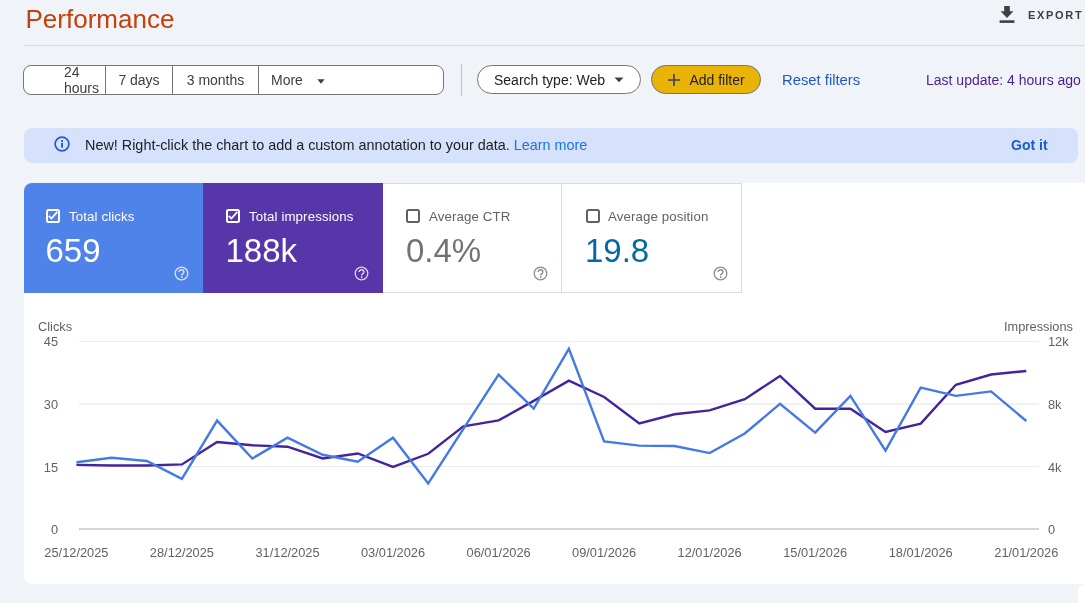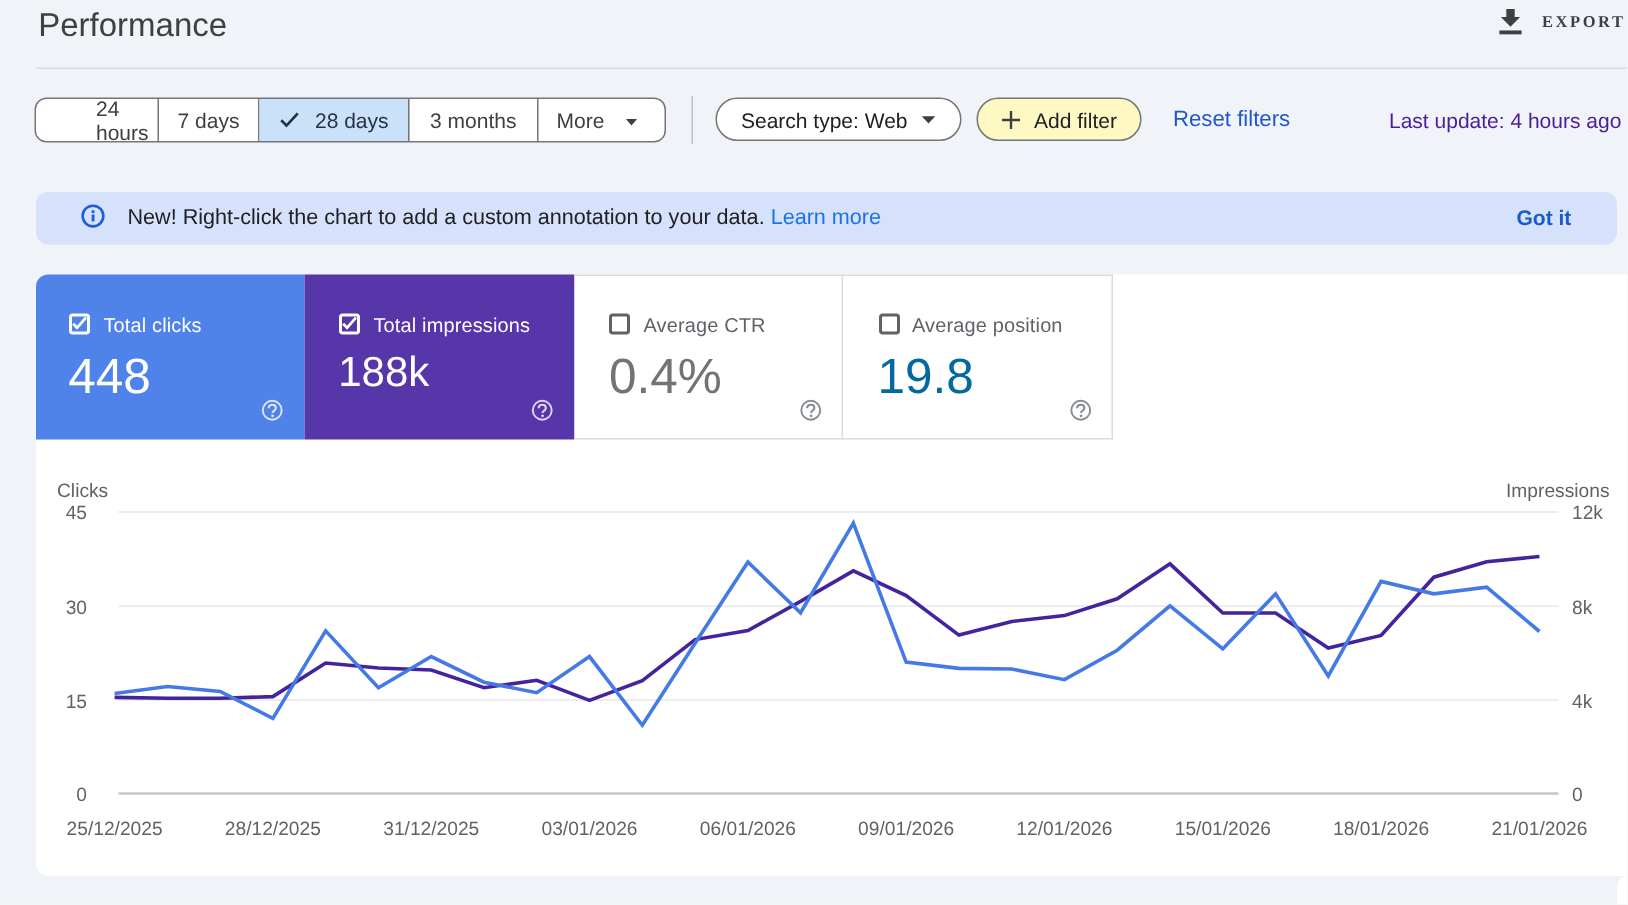--- a/index.html
+++ b/index.html
@@ -1,49 +1,45 @@
 <!DOCTYPE html>
 <html><head><meta charset="utf-8"><style>
 * { margin:0; padding:0; box-sizing:border-box; -webkit-font-smoothing:antialiased; }
 html,body { width:1085px; height:603px; background:#f0f3f8; overflow:hidden;
   font-family:"Liberation Sans", sans-serif; position:relative; }
 .abs { position:absolute; }
 .card-label { font-size:13.3px; letter-spacing:.1px; }
 </style></head><body>
 
-<div class="abs" style="left:25.5px;top:4px;font-size:22px;color:#404040;">Performance</div>
+<div class="abs" style="left:25.5px;top:4px;font-size:26px;color:#c2410c;">Performance</div>
 <svg class="abs" style="left:996px;top:3px" width="22" height="22" viewBox="0 0 22 22">
   <path d="M8.2 3 L13.8 3 L13.8 8.3 L17.4 8.3 L11 14.9 L4.6 8.3 L8.2 8.3 Z" fill="#3c4043"></path>
   <rect x="3.6" y="17.3" width="14.8" height="2.6" fill="#3c4043"></rect>
 </svg>
-<div class="abs" style="left:1028px;top:8.5px;font-size:11px;font-weight:bold;color:#3c4043;letter-spacing:1.7px;font-family:Liberation Serif, serif;">EXPORT</div>
+<div class="abs" style="left:1028px;top:8.5px;font-size:11px;font-weight:bold;color:#3c4043;letter-spacing:1.7px;">EXPORT</div>
 <div class="abs" style="left:24px;top:45px;width:1061px;height:1px;background:#dadce0;"></div>
 
 <div class="abs" style="left:23px;top:64.5px;height:30px;width:421px;border:1px solid #747775;border-radius:8px;
      display:flex;background:#fff;overflow:hidden;">
   <div style="width:82px;display:flex;align-items:center;justify-content:center;font-size:14px;color:#3c4043;border-right:1px solid #747775;padding-left:40px;">24 hours</div>
   <div style="width:67px;display:flex;align-items:center;justify-content:center;font-size:14px;color:#3c4043;border-right:1px solid #747775;">7 days</div>
-  <div style="width:100px;display:flex;align-items:center;justify-content:center;gap:10px;font-size:14px;color:#253246;background:#c9e2fa;border-right:1px solid #747775;">
-    <svg width="14" height="12" viewBox="0 0 14 12">
-        <path d="M1.5 6.2 L5 9.7 L12.5 1.6" stroke="#253246" stroke-width="1.8" fill="none"></path>
-      </svg>28 days</div>
   <div style="width:86px;display:flex;align-items:center;justify-content:center;font-size:14px;color:#3c4043;border-right:1px solid #747775;">3 months</div>
   <div style="width:83px;display:flex;align-items:center;font-size:14px;color:#3c4043;padding-left:12px;position:relative;">More
     <svg style="position:absolute;right:17px;top:13px;" width="8" height="5" viewBox="0 0 8 5">
         <path d="M0.3 0.3 L4 4.7 L7.7 0.3 Z" fill="#3c4043"></path>
       </svg></div>
 </div>
 <div class="abs" style="left:461px;top:64px;width:1.4px;height:32px;background:#bcc0c1;"></div>
 
 <div class="abs" style="left:477px;top:65px;width:164px;height:29px;border:1px solid #747775;border-radius:15px;background:#fff;
      display:flex;align-items:center;justify-content:center;gap:9px;font-size:14px;color:#202124;">Search type: Web
   <svg width="10" height="6" viewBox="0 0 10 6">
       <path d="M0.5 0.5 L5 5.3 L9.5 0.5 Z" fill="#3c4043"></path>
     </svg></div>
-<div class="abs" style="left:651px;top:65px;width:110px;height:29px;border:1px solid #747775;border-radius:15px;background:#fef9c3;
+<div class="abs" style="left:651px;top:65px;width:110px;height:29px;border:1px solid #747775;border-radius:15px;background:#eab308;
      display:flex;align-items:center;justify-content:center;gap:8px;font-size:14px;color:#202124;">
   <svg width="14" height="14" viewBox="0 0 14 14">
       <path d="M7 1 V13 M1 7 H13" stroke="#3c4043" stroke-width="1.6"></path>
     </svg>Add filter</div>
 <div class="abs" style="left:782px;top:71.5px;font-size:14.8px;color:#2156cb;">Reset filters</div>
 <div class="abs" style="left:926px;top:72px;font-size:14px;color:#4c1d95;white-space:nowrap;">Last update: 4 hours ago</div>
 
 <div class="abs" style="left:24px;top:128px;width:1054px;height:35px;background:#d6e1fb;border-radius:8px;"></div>
 <svg class="abs" style="left:54px;top:135.5px" width="16" height="16" viewBox="0 0 16 16">
   <circle cx="8" cy="8" r="6.9" fill="none" stroke="#1f5dd6" stroke-width="1.7"></circle>
@@ -58,35 +54,35 @@
 <div class="abs" style="left:24px;top:183px;width:179px;height:110px;background:#5083ea;border-radius:8px 0 0 0;"></div>
 <div class="abs" style="left:203px;top:183px;width:180px;height:110px;background:#5736aa;"></div>
 <div class="abs" style="left:383px;top:183px;width:179px;height:110px;background:#fff;border:1px solid #dadce0;border-left:none;"></div>
 <div class="abs" style="left:562px;top:183px;width:180px;height:110px;background:#fff;border:1px solid #dadce0;border-left:none;"></div>
 
 <div class="abs" style="left:46px;top:208.5px;width:14px;height:14px;border:2px solid #fff;border-radius:2.5px;"></div>
 <svg class="abs" style="left:48.2px;top:211px" width="10" height="9" viewBox="0 0 10 9">
     <path d="M0.8 4.8 L3.4 7.5 L9.3 0.8" stroke="#fff" stroke-width="1.8" fill="none"></path>
   </svg>
 <div class="abs card-label" style="left:69px;top:209px;color:#fff;">Total clicks</div>
-<div class="abs" style="left:45.5px;top:231.5px;font-size:33px;color:#fff;">448</div>
+<div class="abs" style="left:45.5px;top:231.5px;font-size:33px;color:#fff;">659</div>
 <svg class="abs" style="left:174px;top:265.5px" width="15" height="15" viewBox="0 0 15 15">
     <g opacity="0.8">
       <circle cx="7.5" cy="7.5" r="6.3" fill="none" stroke="#ffffff" stroke-width="1.3"></circle>
       <path d="M5.1 6.1 C5.1 4.7 6.1 3.8 7.5 3.8 C8.9 3.8 9.9 4.7 9.9 6.0 C9.9 7.0 9.2 7.5 8.6 7.9 C8.0 8.3 7.7 8.7 7.7 9.4" fill="none" stroke="#ffffff" stroke-width="1.4"></path>
       <circle cx="7.7" cy="11.2" r="0.9" fill="#ffffff"></circle>
     </g>
   </svg>
 
 <div class="abs" style="left:226px;top:208.5px;width:14px;height:14px;border:2px solid #fff;border-radius:2.5px;"></div>
 <svg class="abs" style="left:228.2px;top:211px" width="10" height="9" viewBox="0 0 10 9">
     <path d="M0.8 4.8 L3.4 7.5 L9.3 0.8" stroke="#fff" stroke-width="1.8" fill="none"></path>
   </svg>
 <div class="abs card-label" style="left:249px;top:209px;color:#fff;">Total impressions</div>
-<div class="abs" style="left:225.5px;top:231.5px;font-size:28px;color:#fff;">188k</div>
+<div class="abs" style="left:225.5px;top:231.5px;font-size:33px;color:#fff;">188k</div>
 <svg class="abs" style="left:354px;top:265.5px" width="15" height="15" viewBox="0 0 15 15">
     <g opacity="0.8">
       <circle cx="7.5" cy="7.5" r="6.3" fill="none" stroke="#ffffff" stroke-width="1.3"></circle>
       <path d="M5.1 6.1 C5.1 4.7 6.1 3.8 7.5 3.8 C8.9 3.8 9.9 4.7 9.9 6.0 C9.9 7.0 9.2 7.5 8.6 7.9 C8.0 8.3 7.7 8.7 7.7 9.4" fill="none" stroke="#ffffff" stroke-width="1.4"></path>
       <circle cx="7.7" cy="11.2" r="0.9" fill="#ffffff"></circle>
     </g>
   </svg>
 
 <div class="abs" style="left:406px;top:208.5px;width:14px;height:14px;border:2px solid #5f6368;border-radius:2.5px;"></div>
 <div class="abs card-label" style="left:429px;top:209px;color:#5f6368;">Average CTR</div>

